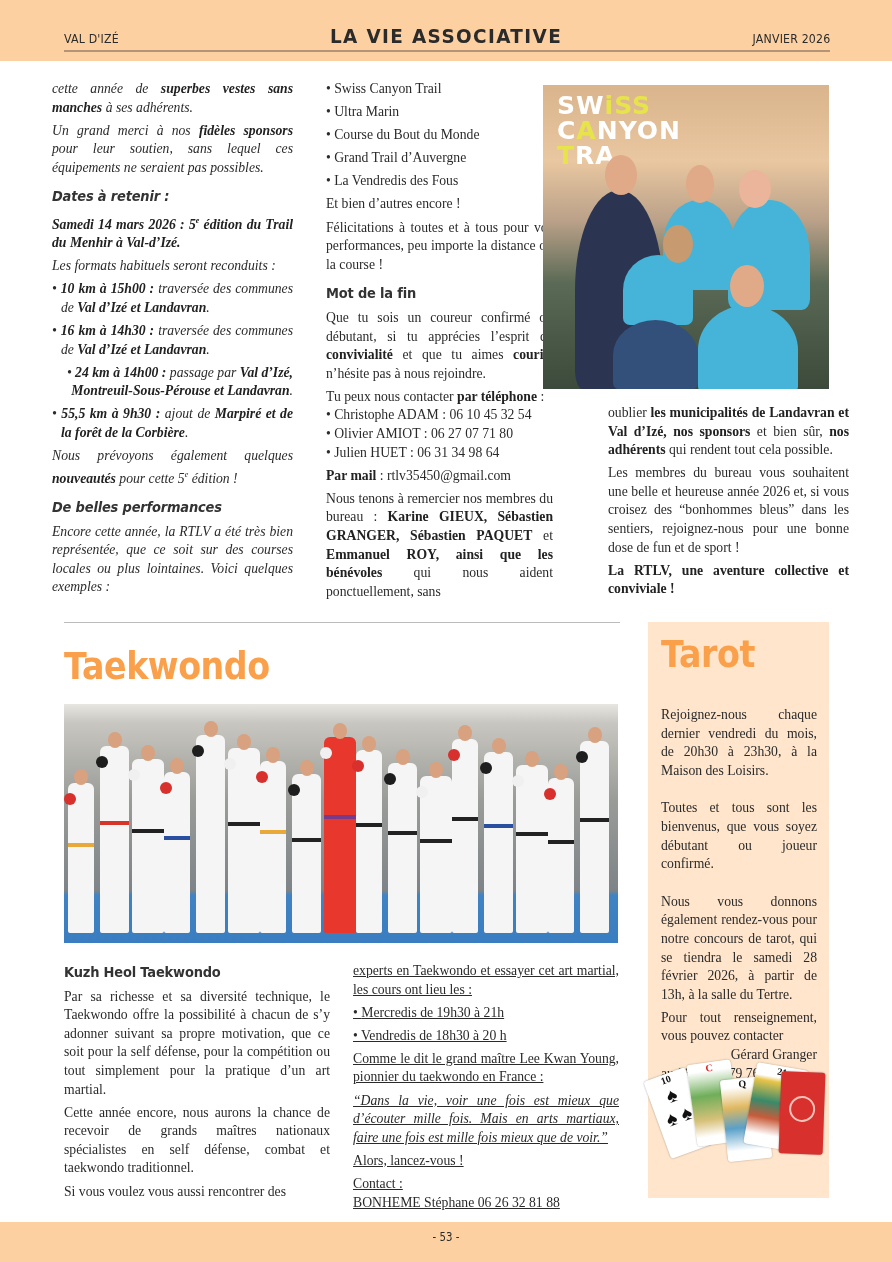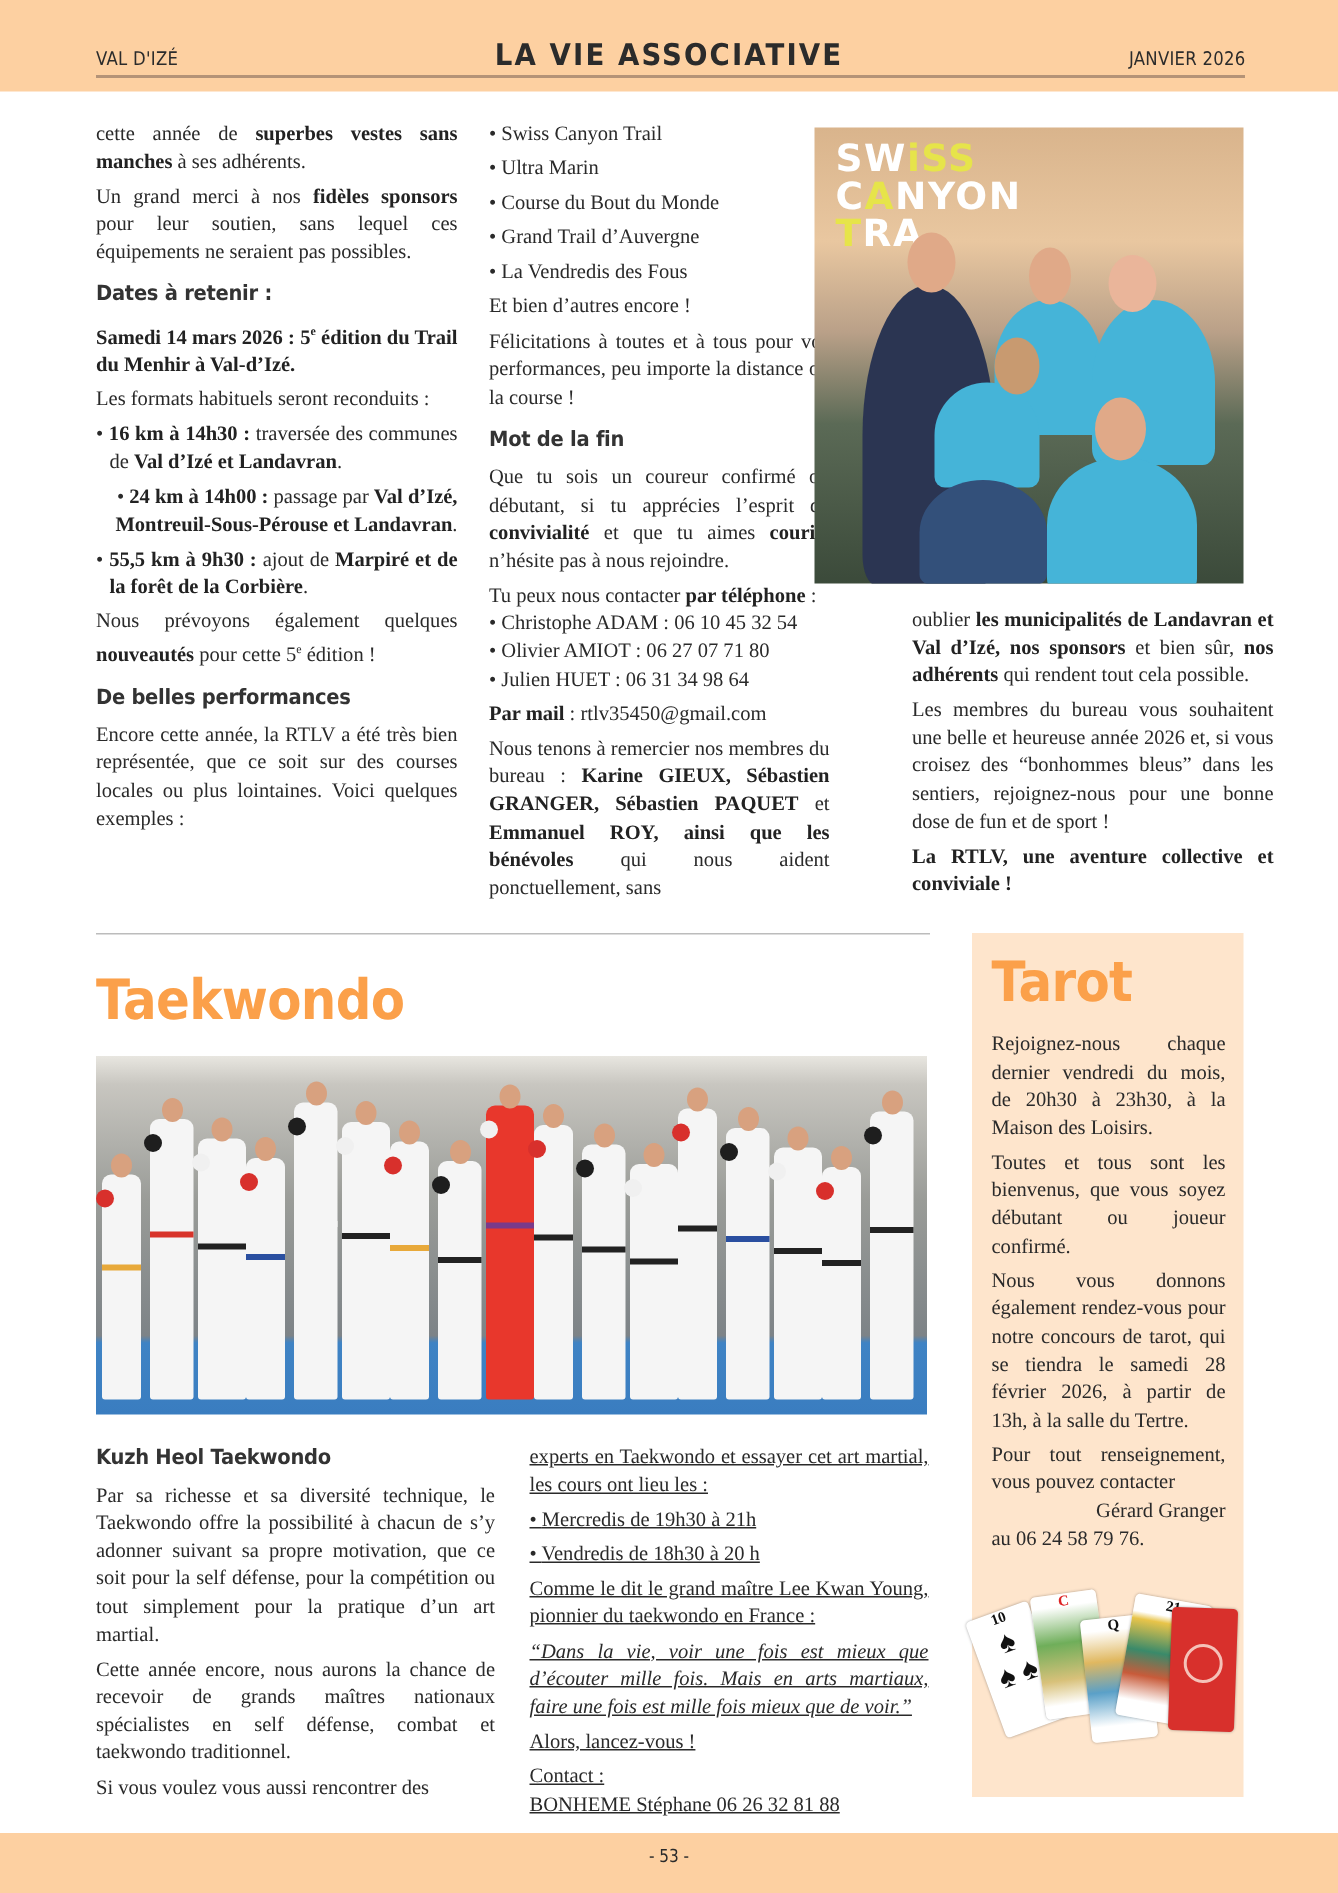--- a/index.html
+++ b/index.html
@@ -13,21 +13,21 @@
   .header-title { position: absolute; top: 24px; left: 0; width: 892px; text-align: center; font-family: "DejaVu Sans", sans-serif; font-weight: bold; font-size: 20px; letter-spacing: 1.5px; color: #2b2b2b; transform: scaleX(0.92); }
   .header-rule { position: absolute; left: 64px; top: 50px; width: 766px; height: 2px; background: #b49377; }
 
   .col { position: absolute; font-size: 13.7px; line-height: 18.6px; text-align: justify; }
   .col p { margin-bottom: 4.5px; }
   .col b { font-weight: bold; color: #222; }
   .col .bul { padding-left: 9px; text-indent: -9px; }
   .col .li { margin-bottom: 4.5px; }
   .col .tight { margin-bottom: 0; }
   .h3 { font-family: "DejaVu Sans", sans-serif; font-weight: bold; font-size: 14px; color: #333; margin: 10px 0 6px 0; letter-spacing: -0.2px; transform: scaleX(0.93); transform-origin: left center; }
-  .col1 { left: 64px; top: 80px; width: 241px; }
+  .col1 { left: 52px; top: 80px; width: 241px; font-style: italic; }
   .col2 { left: 326px; top: 80px; width: 227px; }
   .col3 { left: 608px; top: 404px; width: 241px; }
 
   .photo-swiss { position: absolute; left: 543px; top: 85px; width: 286px; height: 304px; overflow: hidden; background: linear-gradient(180deg, #d9b48c 0%, #e9c7a0 25%, #b9a088 45%, #5b6a56 65%, #3b4a3a 100%); }
   .swiss-logo { position: absolute; left: 14px; top: 8px; font-family: "DejaVu Sans", sans-serif; font-weight: bold; font-size: 25px; line-height: 25px; color: #fff; letter-spacing: 1px; }
   .swiss-logo .y { color: #e6e44a; }
   .person { position: absolute; border-radius: 50% 50% 10% 10%; }
   .head { position: absolute; border-radius: 50%; background: #e0a988; }
 
   .divider { position: absolute; left: 64px; top: 622px; width: 556px; height: 1px; background: #bcbcbc; }
@@ -39,21 +39,21 @@
   .glove { position: absolute; width: 12px; height: 12px; border-radius: 50%; }
 
   .tkd-col1 { left: 64px; top: 963px; width: 266px; }
   .tkd-col2 { left: 353px; top: 962px; width: 266px; text-decoration: underline; }
   .tkd-col1 .h3 { margin-top: 0; }
   .quote { font-style: italic; }
 
   .tarot-box { position: absolute; left: 648px; top: 622px; width: 181px; height: 576px; background: #fee5cc; }
   .tarot-title { position: absolute; left: 661px; top: 633px; font-family: "DejaVu Sans", sans-serif; font-weight: bold; font-size: 37px; color: #fba04a; letter-spacing: -0.5px; transform: scaleX(0.9); transform-origin: left center; }
   .tarot-col { left: 661px; top: 687px; width: 156px; }
-  .tarot-col p { margin-bottom: 4.5px; }
+  .tarot-col p { margin-bottom: 4.5px; margin-top: 19px; }
   .cards { position: absolute; left: 650px; top: 1058px; width: 178px; height: 115px; }
   .card { position: absolute; width: 44px; height: 82px; border-radius: 3px; background: #fff; box-shadow: 0 0 2px rgba(0,0,0,0.35); font-size: 10px; font-weight: bold; color: #111; text-align: center; }
 
   .footer-band { position: absolute; left: 0; top: 1222px; width: 892px; height: 40px; background: #fdd0a1; }
   .footer-page { position: absolute; top: 1230px; left: 0; width: 892px; text-align: center; font-family: "DejaVu Sans", sans-serif; font-size: 12px; color: #2b2b2b; transform: scaleX(0.85); }
 </style>
 </head>
 <body>
 
 <div class="header-band"></div>
@@ -61,20 +61,21 @@
 <div class="header-title">LA VIE ASSOCIATIVE</div>
 <div class="header-right">JANVIER 2026</div>
 <div class="header-rule"></div>
 
 <div class="col col1">
   <p><span>cette année de </span><b>superbes vestes sans manches</b><span> à ses adhérents.</span></p>
   <p><span>Un grand merci à nos </span><b>fidèles sponsors</b><span> pour leur soutien, sans lequel ces équipements ne seraient pas possibles.</span></p>
   <div class="h3">Dates à retenir :</div>
   <p><b><span>Samedi 14 mars 2026 : 5</span><sup style="font-size:8px">e</sup><span> édition du Trail du Menhir à Val-d’Izé.</span></b></p>
   <p>Les formats habituels seront reconduits :</p>
+  <div class="li bul">• <b>10 km à 15h00 :</b><span> traversée des communes de </span><b>Val d’Izé et Landavran</b><span>.</span></div>
   <div class="li bul">• <b>16 km à 14h30 :</b><span> traversée des communes de </span><b>Val d’Izé et Landavran</b><span>.</span></div>
   <div class="li bul" style="text-align:right">• <b>24 km à 14h00 :</b><span> passage par </span><b>Val d’Izé, Montreuil-Sous-Pérouse et Landavran</b><span>.</span></div>
   <div class="li bul">• <b>55,5 km à 9h30 :</b><span> ajout de </span><b>Marpiré et de la forêt de la Corbière</b><span>.</span></div>
   <p><span>Nous prévoyons également quelques </span><b>nouveautés</b><span> pour cette 5</span><sup style="font-size:8px">e</sup><span> édition !</span></p>
   <div class="h3">De belles performances</div>
   <p>Encore cette année, la RTLV a été très bien représentée, que ce soit sur des courses locales ou plus lointaines. Voici quelques exemples :</p>
 </div>
 
 <div class="col col2">
   <div class="li">• <span>Swiss Canyon Trail</span></div>

